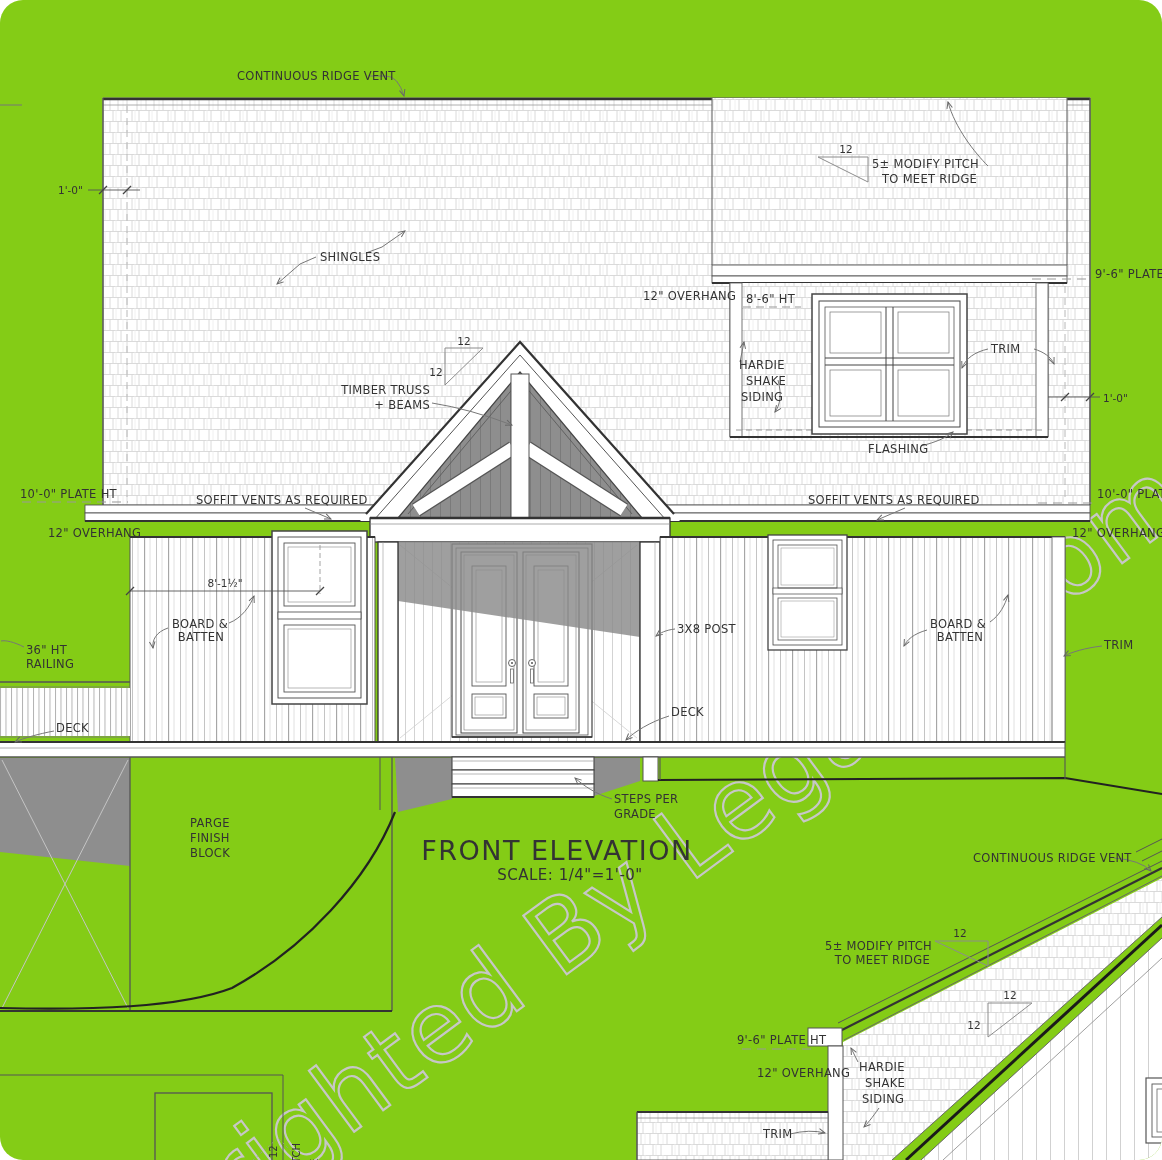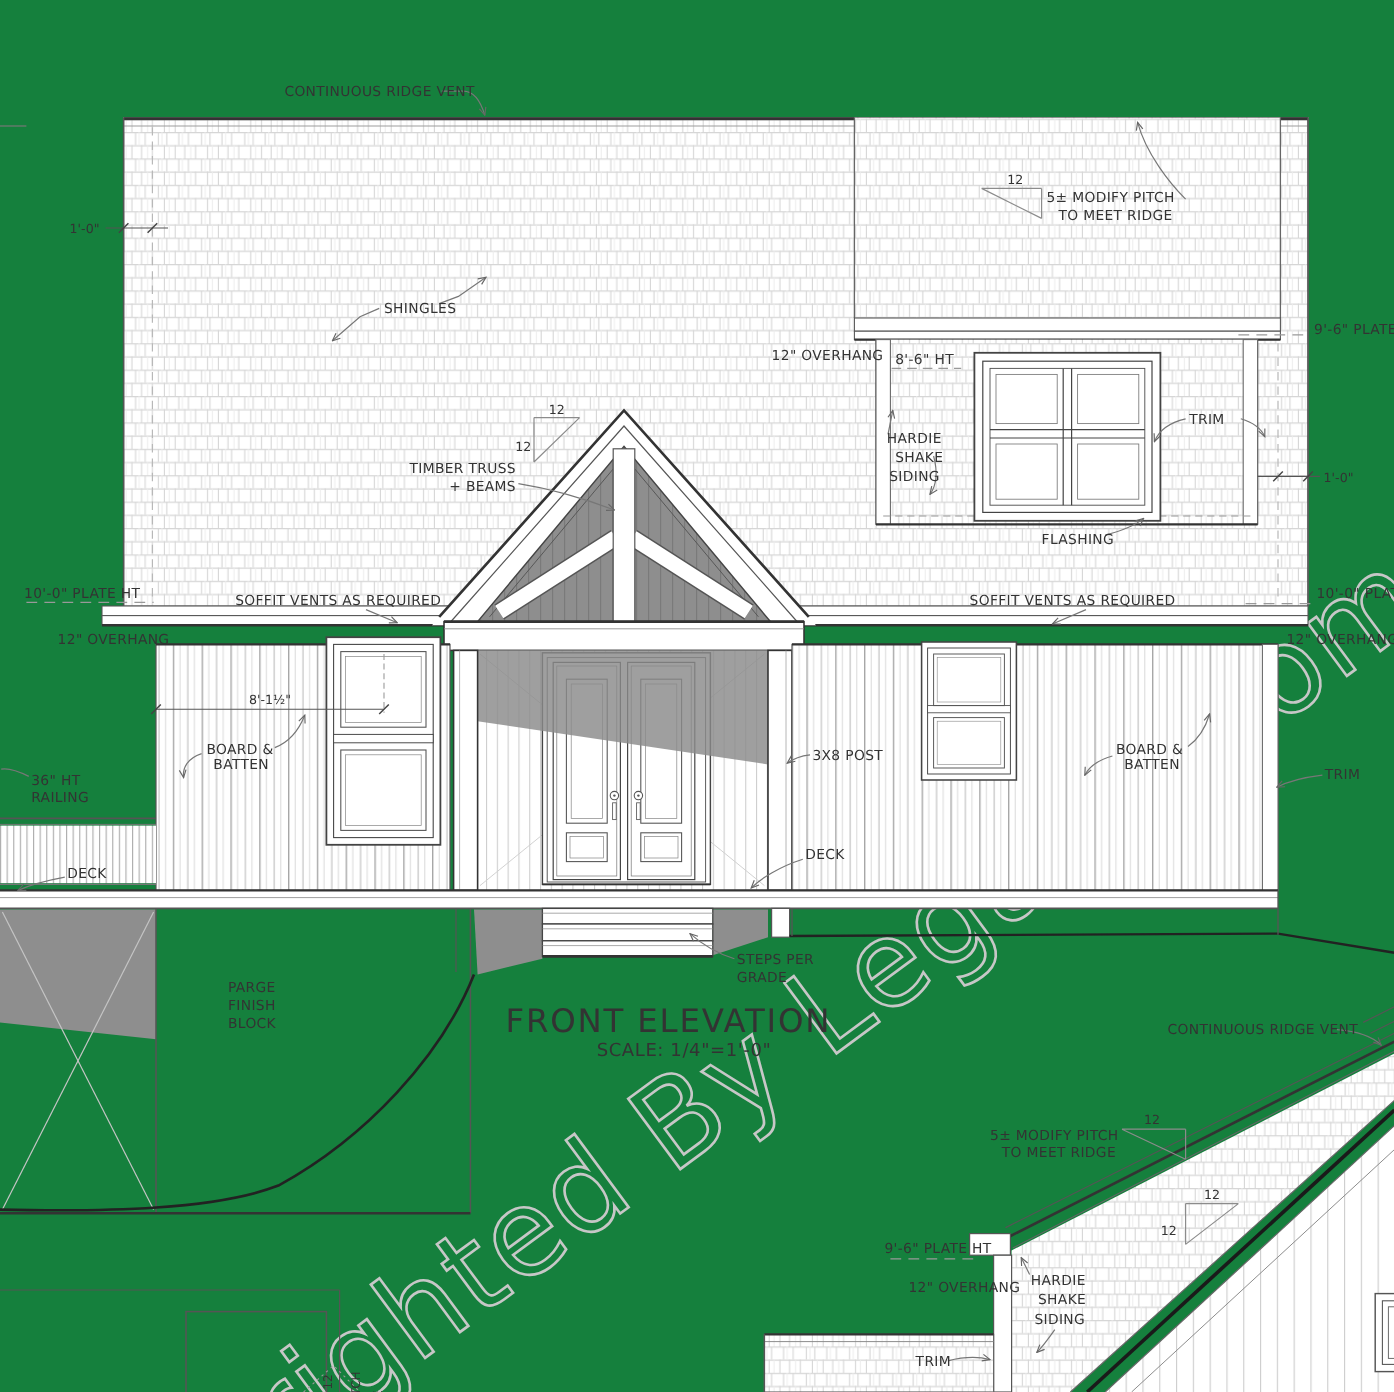--- a/index.html
+++ b/index.html
@@ -1,16 +1,16 @@
 <!DOCTYPE html>
 <html><head>
 <meta charset="utf-8">
 <style>
   html,body{margin:0;padding:0;background:#fff;}
-  .sheet{position:relative;width:1162px;height:1160px;background:#15803d;overflow:hidden;font-family:"DejaVu Sans",sans-serif;}
+  .sheet{position:relative;width:1162px;height:1160px;background:#84cc16;overflow:hidden;font-family:"DejaVu Sans",sans-serif;border-radius:23px;}
   svg{display:block;}
   text{fill:#333;font-family:"DejaVu Sans",sans-serif;}
   .lbl{font-size:11.5px;letter-spacing:.3px;}
   .dim{font-size:10.5px;}
   .ttl{font-size:27px;letter-spacing:1.5px;}
   .scl{font-size:15px;letter-spacing:.5px;}
   .wm{font-size:100px;fill:none;stroke:#c7c7c7;stroke-width:2.2px;letter-spacing:2px;}
   .rot{font-size:10px;}
 </style>
 </head>

